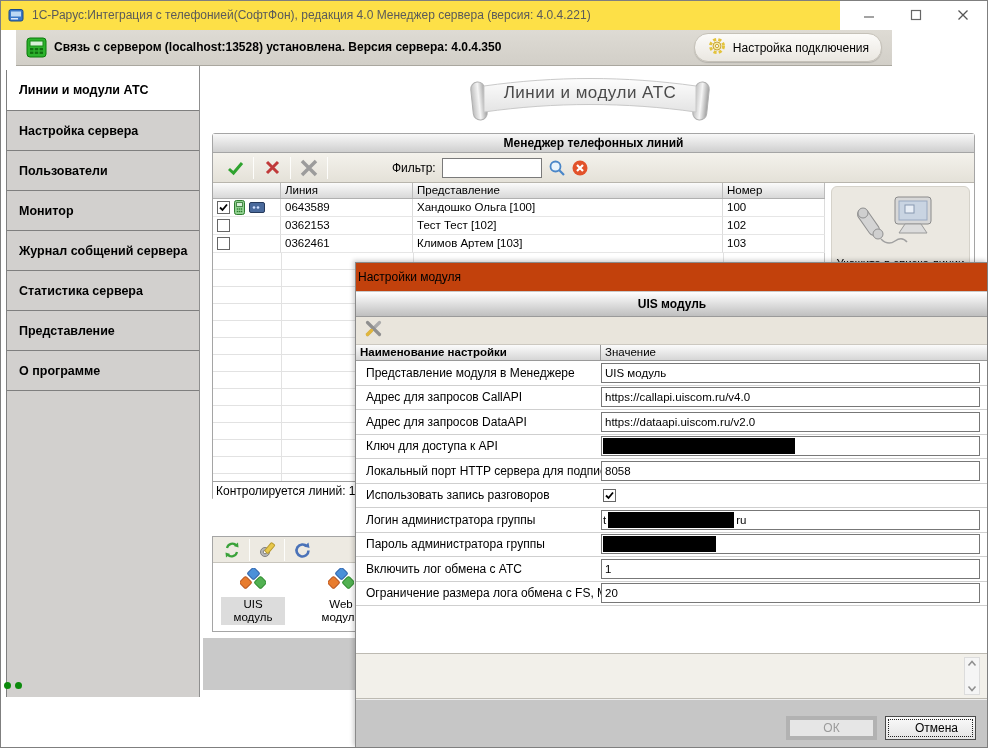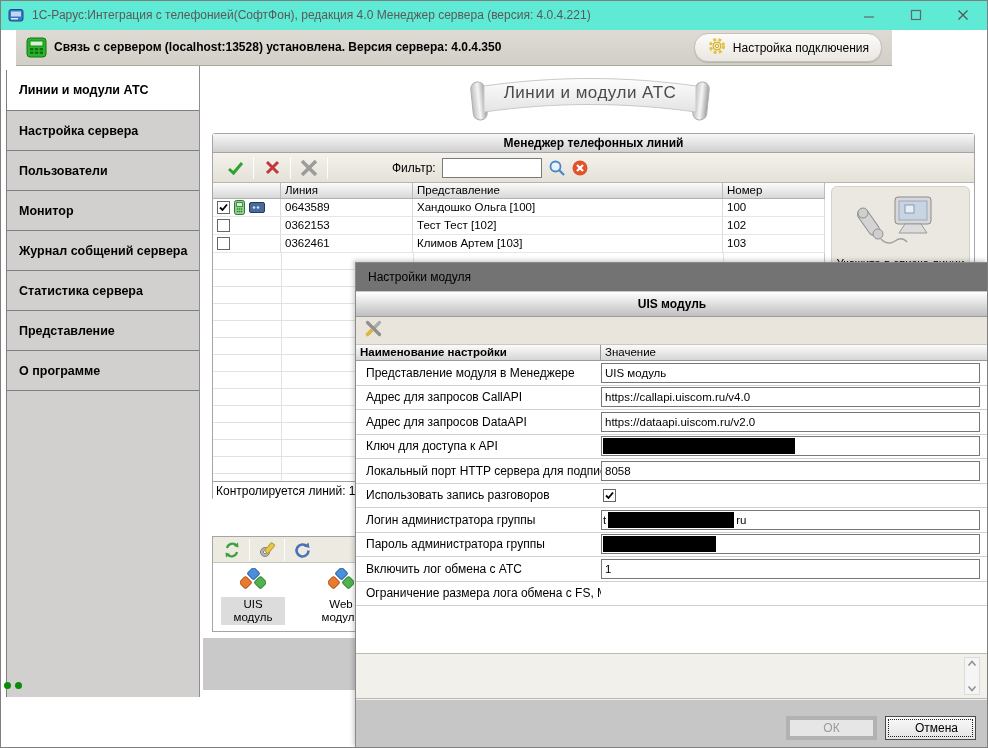--- a/index.html
+++ b/index.html
@@ -2,21 +2,21 @@
 <html><head>
 <meta charset="utf-8">
 <style>
   * { margin:0; padding:0; box-sizing:border-box; }
   html,body { width:988px; height:748px; overflow:hidden; }
   body { position:relative; background:#fff; font-family:"Liberation Sans","DejaVu Sans",sans-serif; color:#000; }
 
   .frame { position:absolute; inset:0; border:1px solid #7f7f7f; z-index:60; pointer-events:none; }
 
   
-  .titlebar { position:absolute; left:0; top:0; width:988px; height:30px; background:#5eead4; }
+  .titlebar { position:absolute; left:0; top:0; width:840px; height:30px; background:#fde047; }
   .app-icon { position:absolute; left:8px; top:7px; }
   .win-title { position:absolute; left:32px; top:0; line-height:30px; font-size:12px; color:#5a5a5a; white-space:nowrap; }
   .win-btn { position:absolute; top:0; width:45px; height:30px; display:flex; align-items:center; justify-content:center; }
   .win-btn.min { left:846px; } .win-btn.max { left:893px; } .win-btn.close { left:940px; }
 
   
   .statusbar { position:absolute; left:16px; top:30px; width:876px; height:36px;
     background:linear-gradient(#dedbd4,#d2cfc8); border-bottom:1px solid #aaa79f; }
   .srv-icon { position:absolute; left:10px; top:7px; }
   .status-text { position:absolute; left:38px; top:0; line-height:35px; font-size:12px; font-weight:bold; white-space:nowrap; }
@@ -83,21 +83,21 @@
   .module-items { display:flex; padding:5px 8px 0; gap:24px; }
   .module-item { width:64px; display:flex; flex-direction:column; align-items:center; font-size:11.5px; text-align:center; line-height:13px; }
   .module-item .mlabel { margin-top:2px; padding:1px 3px; }
   .module-item.selected .mlabel { background:#dcdcdc; }
 
   .bottom-bar { position:absolute; left:3px; top:572px; width:157px; height:52px; background:#c9c9c9; }
 
   
   .dialog { position:absolute; left:355px; top:262px; width:633px; height:486px; background:#fff; z-index:20;
     border-left:1px solid #8a8a8a; border-top:1px solid #8a8a8a; box-shadow:-2px -2px 4px rgba(0,0,0,.18); }
-  .dlg-title { position:absolute; left:0; right:0; top:0; height:28px; line-height:28px; padding-left:12px; font-size:12px; background:#737373; }
+  .dlg-title { position:absolute; left:0; right:0; top:0; height:28px; line-height:28px; padding-left:2px; font-size:12px; background:#c2410c; }
   .dlg-header { position:absolute; left:0; right:0; top:28px; height:26px; line-height:25px; text-align:center;
     font-size:12px; font-weight:bold; background:linear-gradient(#ffffff,#bfbfbf); border-top:1px solid #c9c9c9; border-bottom:1px solid #9a9a9a; }
   .dlg-toolbar { position:absolute; left:0; right:0; top:54px; height:28px; background:#e9e5dc; border-bottom:1px solid #ccc8c0;
     display:flex; align-items:center; padding-left:8px; }
   .dlg-thead { position:absolute; left:0; right:0; top:82px; height:16px; display:grid; grid-template-columns:245px 1fr;
     background:linear-gradient(#fbfbfb,#d6d6d6); border-bottom:1px solid #9a9a9a; font-size:11.5px; }
   .dlg-thead > div { padding:1px 0 0 4px; }
   .dlg-thead > div:first-child { border-right:1px solid #9a9a9a;font-weight:bold; }
 
   #settings-rows { position:absolute; left:0; right:0; top:98px; }
@@ -468,20 +468,23 @@
         </div>
       </div>
       <div class="set-row">
         <div class="set-label">Включить лог обмена с АТС</div>
         <div class="set-value">
           <input class="set-input" value="1" readonly="" style="">
         </div>
       </div>
       <div class="set-row">
         <div class="set-label">Ограничение размера лога обмена с FS, МБ. 0 - без ог</div>
+        <div class="set-value">
+          <input class="set-input" value="20" readonly="" style="">
+        </div>
       </div>
     </div>
 
   <div class="dlg-desc">
     <div class="dlg-scroll">
       <svg width="10" height="7">
           <path d="M1.5 5.5 L5 1.5 L8.5 5.5" fill="none" stroke="#8f8f8f" stroke-width="1.5"></path>
         </svg>
       <svg width="10" height="7">
           <path d="M1.5 1.5 L5 5.5 L8.5 1.5" fill="none" stroke="#8f8f8f" stroke-width="1.5"></path>

